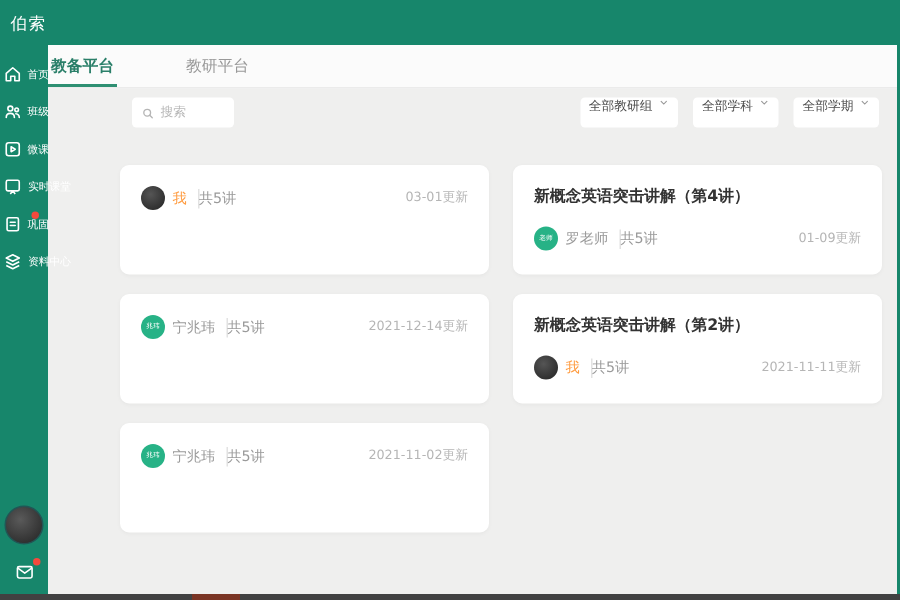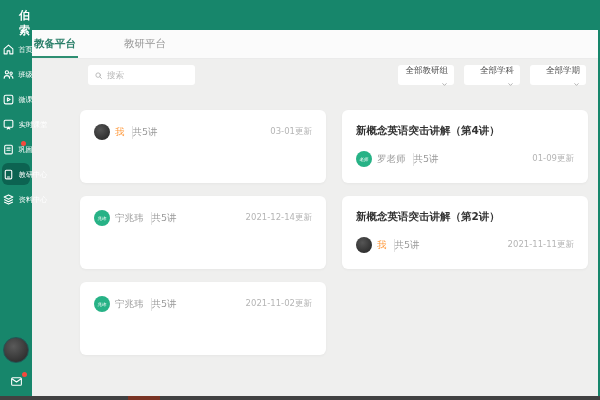--- a/index.html
+++ b/index.html
@@ -3,22 +3,22 @@
 <meta charset="utf-8">
 <style>
   * { margin:0; padding:0; box-sizing:border-box; }
   html,body { width:600px; height:400px; overflow:hidden; }
   body { font-family:"DejaVu Sans","Liberation Sans",sans-serif; background:#efefee; position:relative; }
   .app { position:relative; width:600px; height:400px; background:#efefee; }
 
   
   .sidebar { position:absolute; left:0; top:0; width:32px; height:400px; background:#17866b;
              display:flex; flex-direction:column; align-items:center; z-index:5; }
-  .brand { width:100%; height:30px; color:#fff; font-size:11px; font-weight:bold;
-           padding:8px 0 0 19px; letter-spacing:1px; }
+  .brand { width:100%; height:30px; color:#fff; font-size:11px; font-weight:normal;
+           padding:8px 0 0 7px; letter-spacing:1px; }
   .side-nav { display:flex; flex-direction:column; align-items:center; margin-top:8px; width:100%; }
   .side-item { width:28px; display:flex; flex-direction:row; align-items:center; gap:3px;
                padding:5px 0 4px; margin-bottom:3px; border-radius:6px; cursor:pointer; position:relative; }
   .side-item.active { background:#0c6351; }
   .side-icon { width:13px; height:13px; display:block; position:relative; }
   .side-icon svg { width:13px; height:13px; display:block; }
   .side-label { color:#fff; font-size:7.5px; white-space:nowrap; transform:scale(.95); }
   .dot { display:none; position:absolute; width:5px; height:5px; border-radius:50%;
          background:#f5493d; top:3px; right:4px; }
   .dot.show { display:block; }
@@ -39,30 +39,30 @@
 
   
   .main { position:absolute; left:32px; top:30px; width:566px; height:366px; z-index:2; }
   .tabbar { height:29px; background:#fbfbfb; border-bottom:1px solid #ebebeb;
             display:flex; gap:44px; }
   .tab { font-size:10.5px; color:#999; display:flex; align-items:center; cursor:pointer;
          padding:2px 2px 0; border-bottom:2px solid transparent; }
   .tab.active { color:#2a7f69; border-bottom-color:#2e8f72; font-weight:bold; }
 
   .toolbar { display:flex; align-items:center; margin:6px 12px 0 56px; height:20px; }
-  .search { width:107px; height:20px; background:#fff; border-radius:3px; display:flex;
+  .search { width:68px; height:20px; background:#fff; border-radius:3px; display:flex;
             align-items:center; padding:0 6px; gap:4px; }
   .search svg { width:9px; height:9px; flex:none; }
   .search input { border:none; outline:none; background:transparent; width:70px;
                   font-size:8.5px; color:#888; font-family:inherit; }
   .search input::placeholder { color:#b8b8b8; }
   .filters { margin-left:auto; display:flex; gap:10px; }
   .filter { min-width:56px; height:20px; background:#fff; border:none; border-radius:3px;
-            display:flex; align-items:flex-end; justify-content:space-between; gap:4px;
-            padding:0 6px; font-size:8.5px; color:#4a4a4a; cursor:pointer; font-family:inherit;flex-direction:column; }
+            display:flex; align-items:flex-start; justify-content:space-between; gap:4px;
+            padding:0 6px; font-size:8.5px; color:#4a4a4a; cursor:pointer; font-family:inherit; }
   .filter svg { width:7px; height:7px; flex:none; }
 
   .cards-grid { margin:25px 10px 0 48px; display:grid; grid-template-columns:1fr 1fr;
                 column-gap:16px; row-gap:13px; }
   .card { background:#fff; border-radius:6px; padding:14px 14px 12px; cursor:pointer;
           box-shadow:0 1px 3px rgba(0,0,0,.04); min-height:73px; }
   .card-title { font-size:10.5px; font-weight:bold; color:#333; margin-bottom:13px; white-space:nowrap; }
   .card-meta { display:flex; align-items:center; }
   .avatar { width:16px; height:16px; border-radius:50%; background:#27b286; flex:none;
             display:flex; align-items:center; justify-content:center; overflow:hidden; }
@@ -129,29 +129,20 @@
         <span class="dot show"></span>
         <span class="side-icon">
           <svg viewBox="0 0 24 24" fill="none" stroke="#fff" stroke-width="2" stroke-linecap="round">
               <rect x="5" y="4" width="14" height="16" rx="2"></rect>
               <path d="M9 9.5h6M9 13.5h6"></path>
             </svg>
         </span>
         <span class="side-label">巩固</span>
       </div>
 
-      <div class="side-item active">
-        <span class="side-icon">
-          <svg viewBox="0 0 24 24" fill="none" stroke="#fff" stroke-width="2" stroke-linecap="round">
-              <rect x="6" y="4" width="12" height="16" rx="2"></rect>
-              <path d="M10 16.5h4"></path>
-            </svg>
-        </span>
-        <span class="side-label">教研中心</span>
-      </div>
 
       <div class="side-item">
         <span class="side-icon">
           <svg viewBox="0 0 24 24" fill="none" stroke="#fff" stroke-width="2" stroke-linejoin="round">
               <path d="M12 3.5l8 4-8 4-8-4 8-4z"></path>
               <path d="M4 12l8 4 8-4"></path>
               <path d="M4 16.5l8 4 8-4"></path>
             </svg>
         </span>
         <span class="side-label">资料中心</span>

